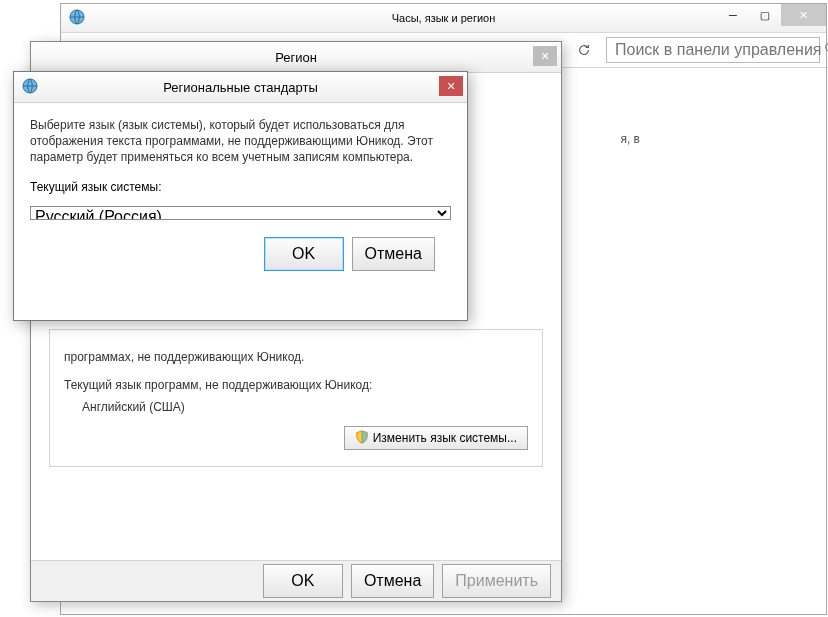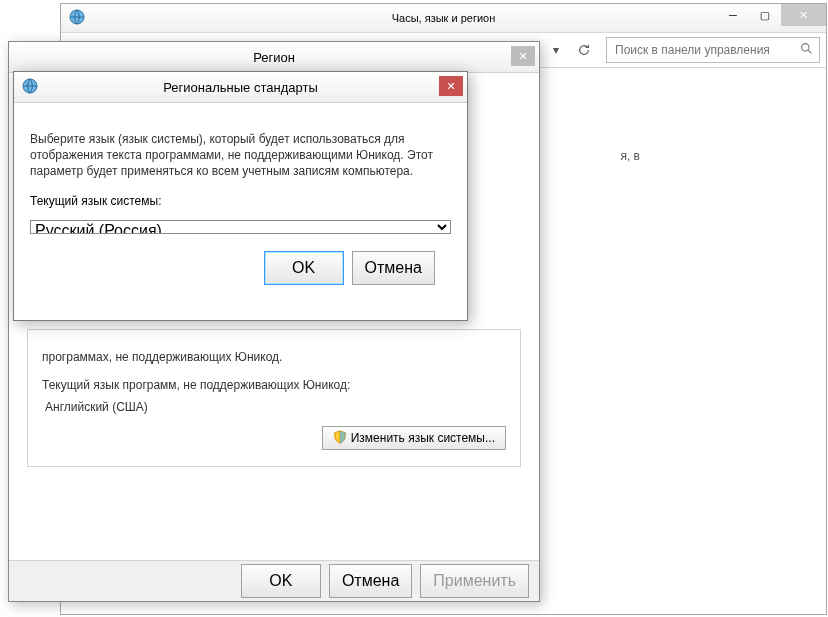--- a/index.html
+++ b/index.html
@@ -7,41 +7,41 @@
 .cp-title{height:28px;background:linear-gradient(#fff,#f0f0f0);display:flex;align-items:center;justify-content:center;position:relative;border-bottom:1px solid #d8d8d8}
 .cp-title .icon{position:absolute;left:8px}
 .cp-title .label{font-size:11px}
 .winbtns{position:absolute;right:0;top:0;display:flex}
 .winbtn{width:32px;height:22px;display:flex;align-items:center;justify-content:center;font-size:11px;font-family:Arial}
 .winbtn.close-cp{width:45px;background:#c9c9c9;color:#fff}
 .toolbar{height:34px;border-bottom:1px solid #d8d8d8;display:flex;align-items:center;padding:0 6px;gap:4px}
 .spacer{flex:1}
 .tbtn{width:24px;height:24px;display:flex;align-items:center;justify-content:center;color:#555}
 .search{border:1px solid #bbb;height:24px;width:200px;display:flex;align-items:center;padding:0 6px;margin-left:6px}
-.search input{border:none;outline:none;flex:1;font-size:12px;height:20px;background:transparent}
+.search input{border:none;outline:none;flex:1;font-size:16px;height:20px;background:transparent}
 .content{padding:18px 24px}
 .content a{color:#0066cc;text-decoration:none;display:block;margin:26px 0;font-size:12px}
-.partial{color:#555;position:absolute;right:186px;top:145px;font-size:12px}
-.dlg-region{position:absolute;left:8px;top:41px;width:530px;height:559px;background:#fff;border:1px solid #888;box-shadow:3px 3px 12px rgba(0,0,0,.25)}
+.partial{color:#555;position:absolute;right:186px;top:128px;font-size:12px}
+.dlg-region{position:absolute;left:30px;top:41px;width:530px;height:559px;background:#fff;border:1px solid #888;box-shadow:3px 3px 12px rgba(0,0,0,.25)}
 .dlg-title{height:30px;background:linear-gradient(#fff,#efefef);display:flex;align-items:center;justify-content:center;position:relative;border-bottom:1px solid #d0d0d0}
 .dlg-title .label{font-size:13px}
 .dlg-close{position:absolute;right:4px;top:4px;width:24px;height:20px;background:#bdbdbd;color:#fff;display:flex;align-items:center;justify-content:center;font-size:11px;font-family:Arial}
 .dlg-body{padding:16px 18px}
 .groupbox{border:1px solid #d2d2d2;padding:12px 14px 16px;margin-top:240px}
 .groupline{margin:8px 0;color:#333}
-.indent{margin-left:3px}
+.indent{margin-left:18px}
 .std-btn{display:inline-flex;align-items:center;justify-content:center;height:34px;min-width:80px;padding:0 12px;border:1px solid #a0a0a0;background:linear-gradient(#fdfdfd,#e6e6e6);font-size:16px;font-family:inherit;cursor:pointer}
 .std-btn.focus{border:1px solid #3399ff;box-shadow:inset 0 0 0 1px #b8e0ff}
 .std-btn:disabled{color:#9a9a9a}
 .dlg-footer{position:absolute;bottom:0;left:0;right:0;height:40px;background:#f0f0f0;border-top:1px solid #d4d4d4;display:flex;align-items:center;justify-content:flex-end;padding:0 10px;gap:8px}
 .shield{width:14px;height:14px;margin-right:4px}
 .dlg-standards{position:absolute;left:13px;top:71px;width:453px;height:248px;background:#fff;border:1px solid #7a7a7a;box-shadow:3px 3px 14px rgba(0,0,0,.3)}
 .dlg-standards .dlg-title{height:30px}
 .dlg-standards .dlg-close.red{background:#c8504f}
-.stds-body{padding:28px 16px 10px}
+.stds-body{padding:14px 16px 10px}
 .desc{color:#333;line-height:1.35;margin-bottom:14px}
 .lbl{margin-bottom:12px}
 select.locale{width:100%;height:14px;border:1px solid #8a8a8a;font-size:16px;font-family:inherit;background:#fff}
 .stds-footer{display:flex;justify-content:flex-end;gap:8px;padding:12px 16px 0}
 .globe-ico{width:16px;height:16px}
 .btn-row{text-align:right;margin-top:12px}
 .change-btn{height:24px;padding:0 10px;border:1px solid #a0a0a0;background:linear-gradient(#fdfdfd,#e8e8e8);display:inline-flex;align-items:center;font-size:12px;}
 </style>
 </head>
 <body>

